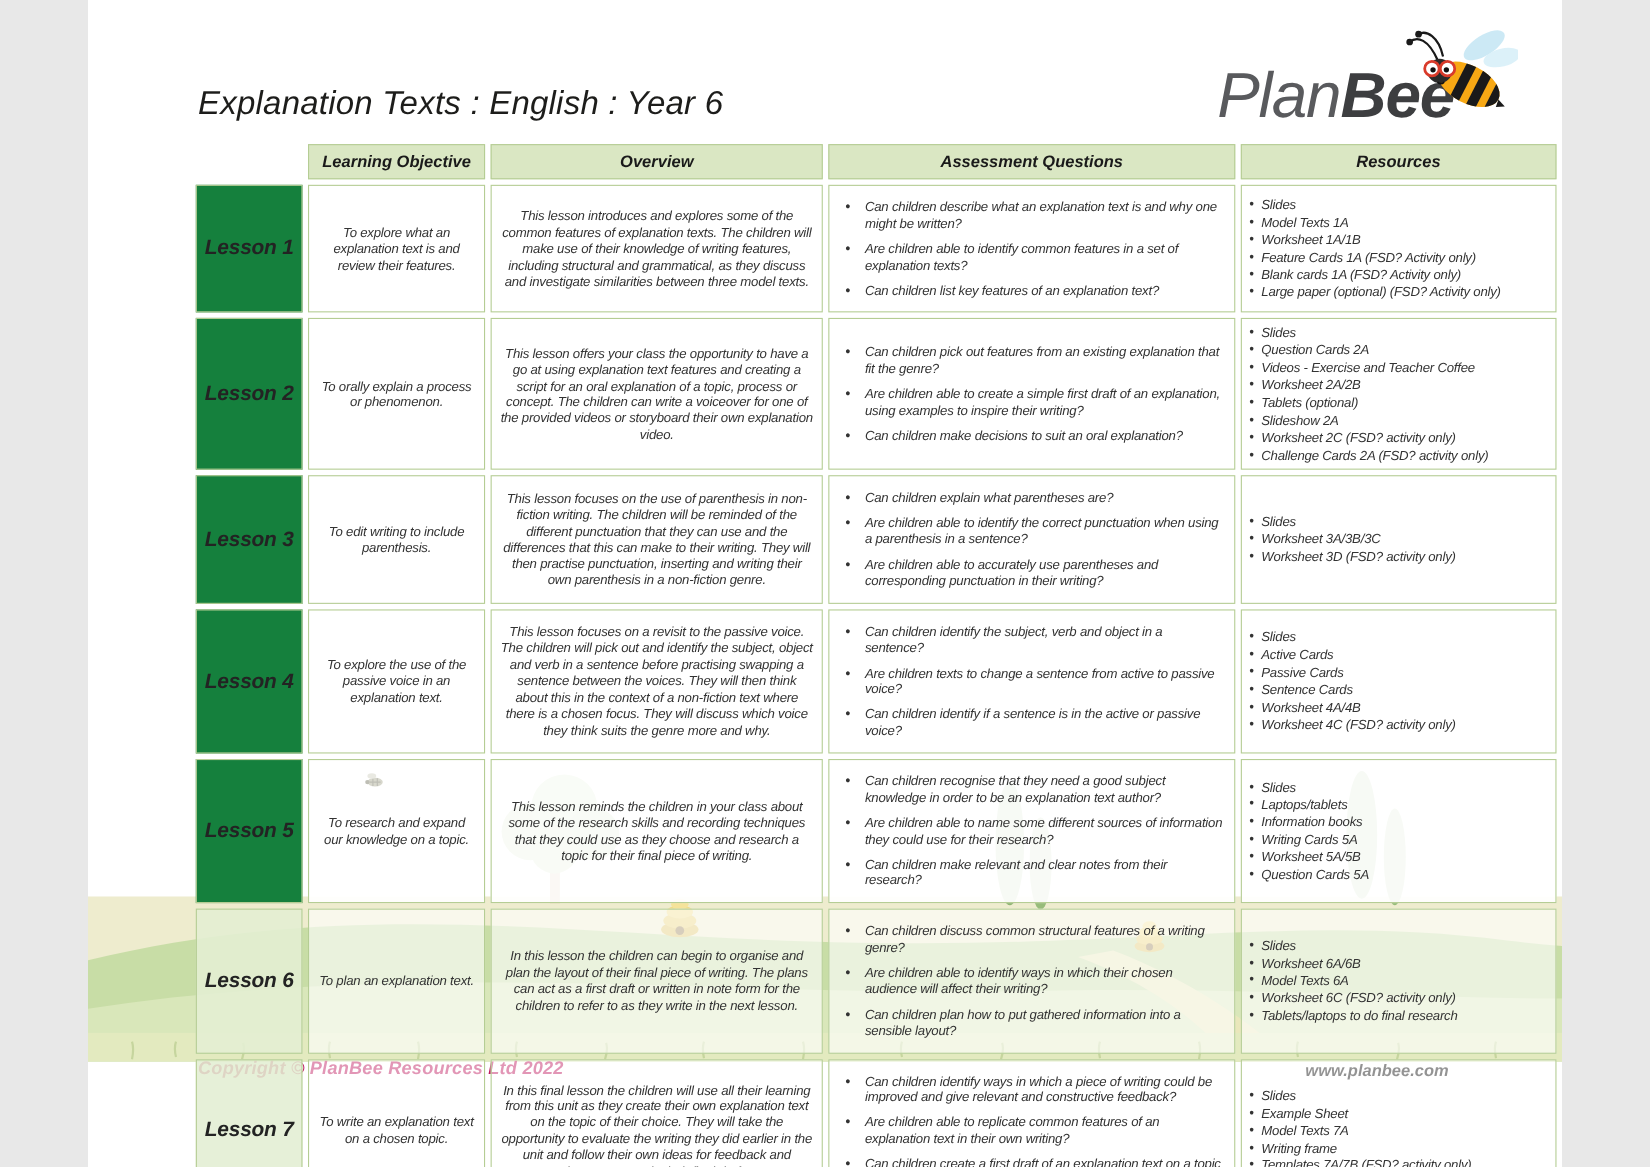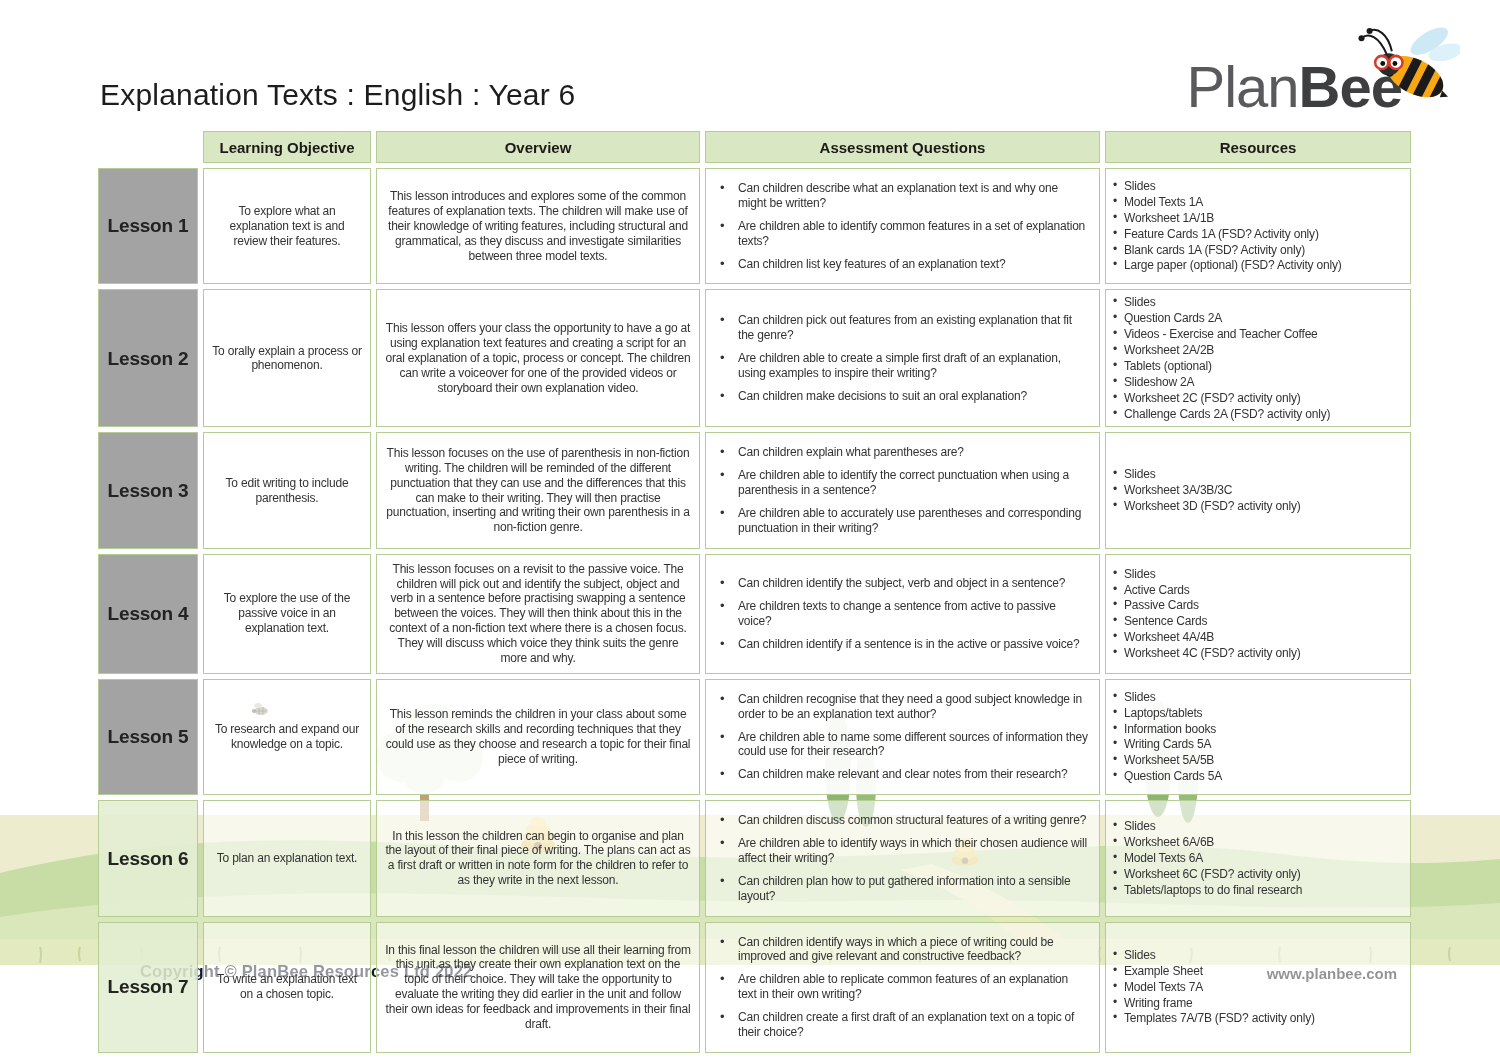--- a/index.html
+++ b/index.html
@@ -1,19 +1,19 @@
 <!DOCTYPE html>
 <html><head>
 <meta charset="utf-8">
 <style>
   html,body{margin:0;padding:0;background:#e8e8e8;}
   .page{
-    position:relative;width:1500px;height:1061px;margin:0 auto;
+    position:relative;width:1340px;height:1061px;margin:0 auto;
     background:#ffffff;overflow:hidden;
-    font-family:"Liberation Sans",sans-serif;color:#333;
+    font-family:"Liberation Sans",sans-serif;color:#333;font-style:italic;
   }
   
   .page-title{
     position:absolute;left:100px;top:78px;margin:0;
     font-size:30px;font-weight:500;color:#1d1d1b;letter-spacing:.2px;
   }
   .logo{position:absolute;top:58px;right:98px;}
   .logo-text{font-size:58px;line-height:1;color:#595a5d;letter-spacing:-1px;white-space:nowrap;}
   .logo-text b{color:#3d3e40;font-weight:700;}
   .bee-svg{position:absolute;right:-58px;top:-34px;width:112px;height:86px;}
@@ -28,21 +28,21 @@
   col.c-lesson{width:100px}col.c-obj{width:168px}col.c-ovr{width:324px}
   col.c-q{width:395px}col.c-res{width:306px}
   th,td{border:1px solid #b5cd94;letter-spacing:-.2px;margin-top:19px;}
   th{
     background:#dae7c3;height:28px;font-size:15px;font-weight:700;color:#1a1a1a;
     text-align:center;letter-spacing:0;
   }
   th.corner{background:transparent;border:none;}
   td{vertical-align:middle;font-size:12px;line-height:1.24;color:#333;background:#fff;}
   td.cell-lesson{
-    background:#a3a3a3;text-align:center;font-size:19px;font-weight:700;color:#232323;
+    background:#15803d;text-align:center;font-size:19px;font-weight:700;color:#232323;
   }
   td.cell-objective,td.cell-overview{text-align:center;padding:4px 8px;}
   td.cell-questions{padding:4px 6px;}
   td.cell-resources{padding:4px 6px;}
   .cell-questions ul,.cell-resources ul{list-style:none;margin:0;padding:0;}
   .cell-questions li{position:relative;margin:8px 0;padding-left:26px;padding-right:4px;}
   .cell-questions li::before{content:"\2022";position:absolute;left:8px;top:-1px;font-size:13px;}
   .cell-resources li{position:relative;margin:1px 0;padding-left:12px;}
   .cell-resources li::before{content:"\2022";position:absolute;left:1px;top:-1px;font-size:12px;}
   
@@ -53,21 +53,21 @@
   tr.row-5 td{height:99px}
   tr.row-6 td{height:104px}
   tr.row-7 td{height:107px}
   
   tr.row-5 td.body{background:rgba(255,255,255,.93);}
   tr.row-6 td.body{background:rgba(255,255,255,.62);}
   tr.row-7 td.body{background:rgba(255,255,255,.55);}
   tr.row-6 td.cell-lesson{background:rgba(227,238,211,.9);}
   tr.row-7 td.cell-lesson{background:rgba(227,238,211,.88);}
   
-  .copyright{position:absolute;left:100px;top:962px;font-size:16.5px;font-weight:700;color:#0f172a;letter-spacing:.2px;padding-left:40px;}
+  .copyright{position:absolute;left:100px;top:962px;font-size:16.5px;font-weight:700;color:#be185d;letter-spacing:.2px;}
   .website{position:absolute;right:103px;top:965px;font-size:15px;font-weight:700;color:#101010;}
 </style>
 </head>
 <body>
 
 <div class="page">
 
   <svg class="landscape" viewBox="0 0 1500 350" preserveAspectRatio="none">
     <rect x="0" y="200" width="1500" height="150" fill="#e9e7c0"></rect>
     <path d="M0,258 C250,198 450,238 700,242 C950,247 1100,216 1290,240 C1390,252 1450,248 1500,244 L1500,350 L0,350 Z" fill="#b9d48e"></path>

